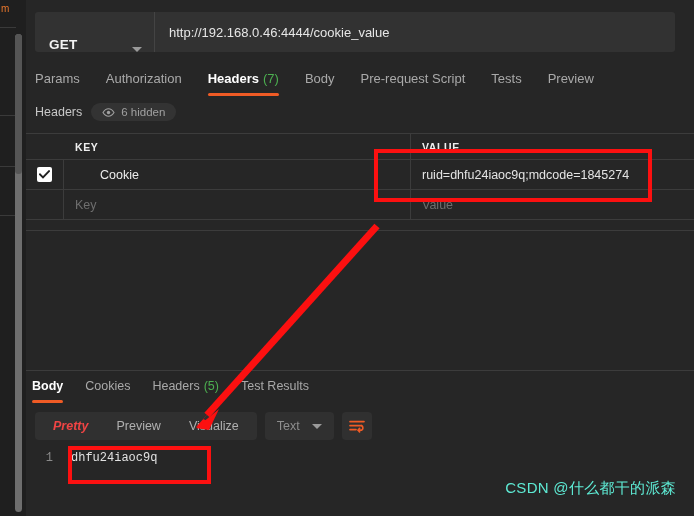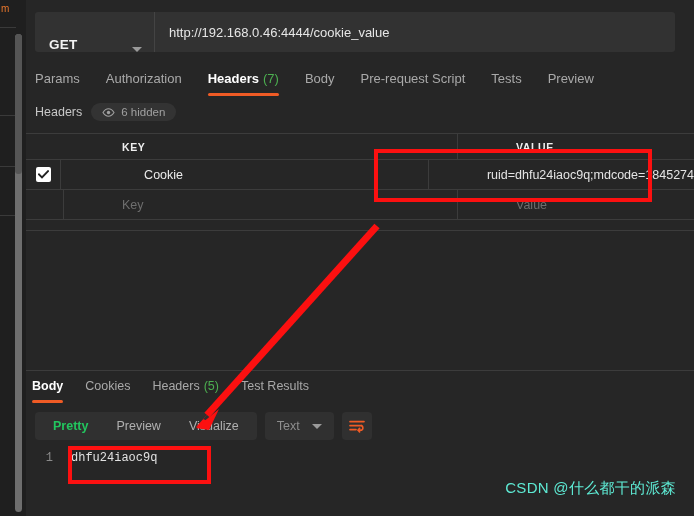--- a/index.html
+++ b/index.html
@@ -166,21 +166,20 @@
     left: 0; top: 133px;
     width: 668px;
     border-top: 1px solid #3c3c3c;
   }
   .trow {
     display: flex;
     height: 29px;
     border-bottom: 1px solid #3c3c3c;
     align-items: center;
     font-size: 12.5px;
-    gap: 47px;
   }
   .trow.head { height: 25px; }
   .cell-chk {
     width: 38px;
     border-right: 1px solid #3c3c3c;
     height: 100%;
     display: flex;
     align-items: center;
     justify-content: center;
     box-sizing: border-box;
@@ -276,21 +275,21 @@
     align-items: center;
     padding: 0 4px;
   }
   .seg-btn {
     padding: 0 14px;
     font-size: 12.5px;
     color: #b0b0b0;
     line-height: 28px;
     white-space: nowrap;
   }
-  .seg-btn.active { color: #22c55e; font-weight: bold; }
+  .seg-btn.active { color: #ef4444; font-weight: bold; font-style: italic; }
   .type-sel {
     display: flex;
     align-items: center;
     gap: 12px;
     background: #303030;
     border-radius: 4px;
     height: 28px;
     padding: 0 12px;
     font-size: 12.5px;
     color: #8e8e8e;

